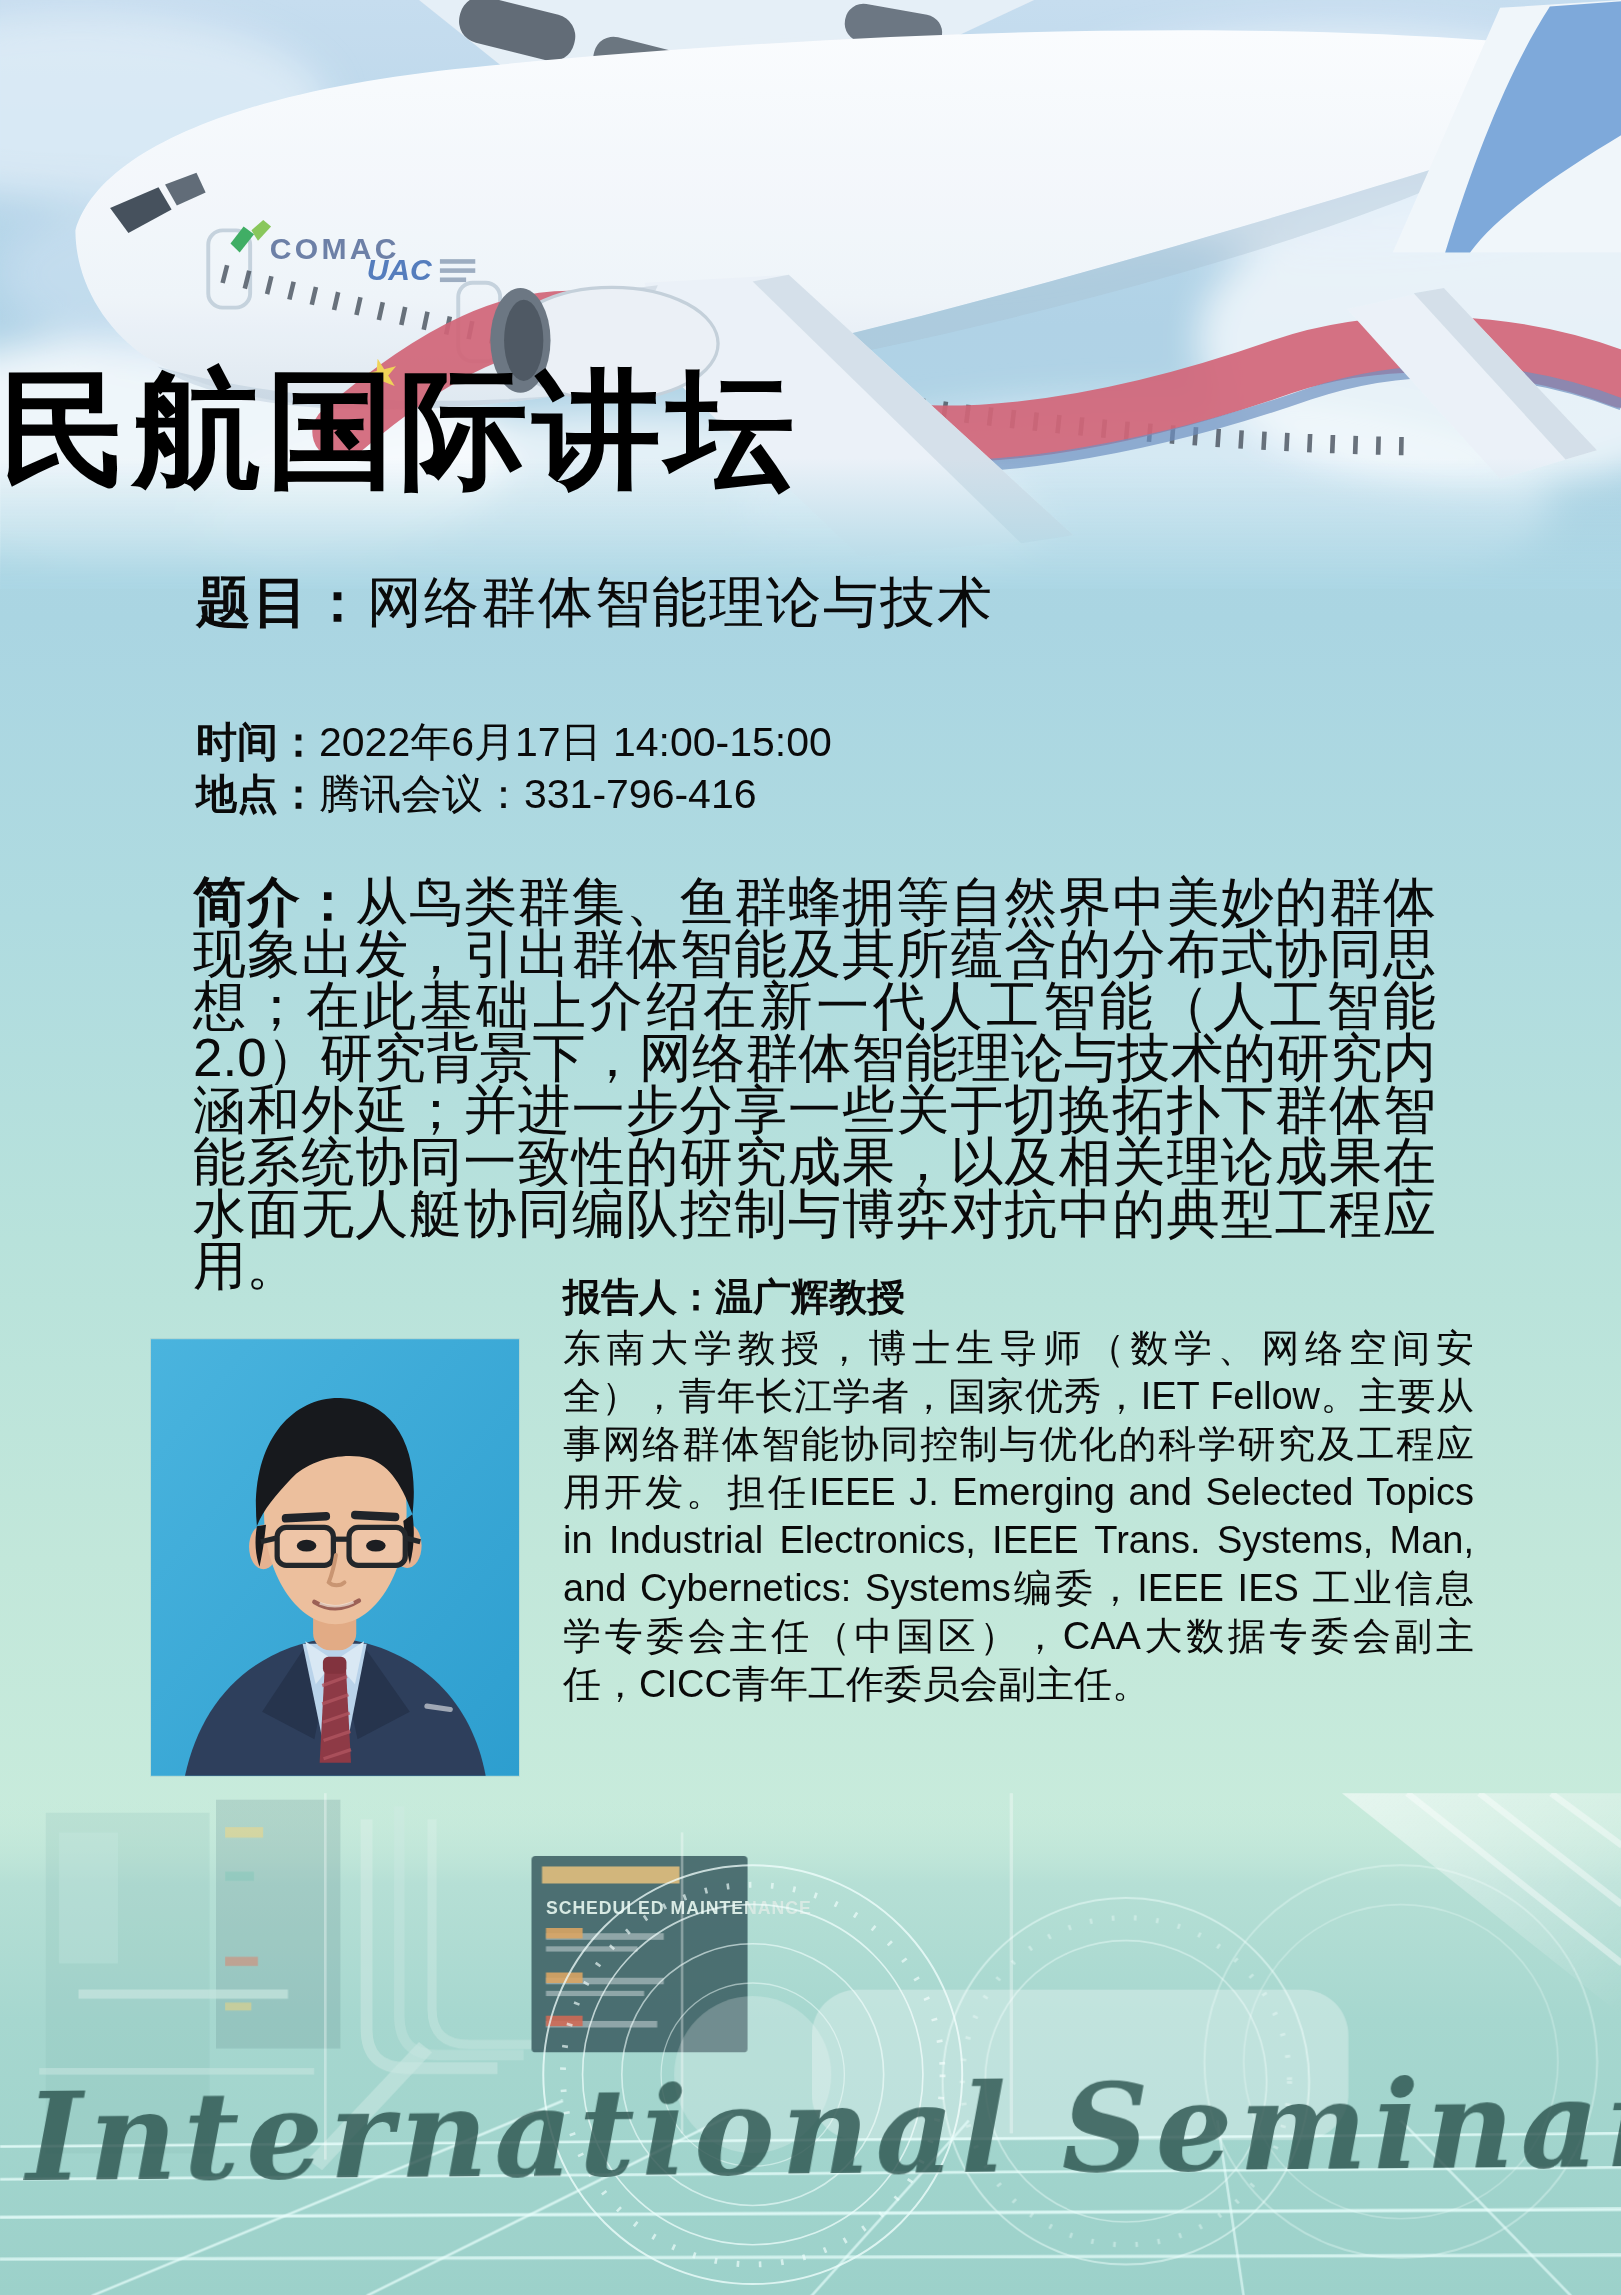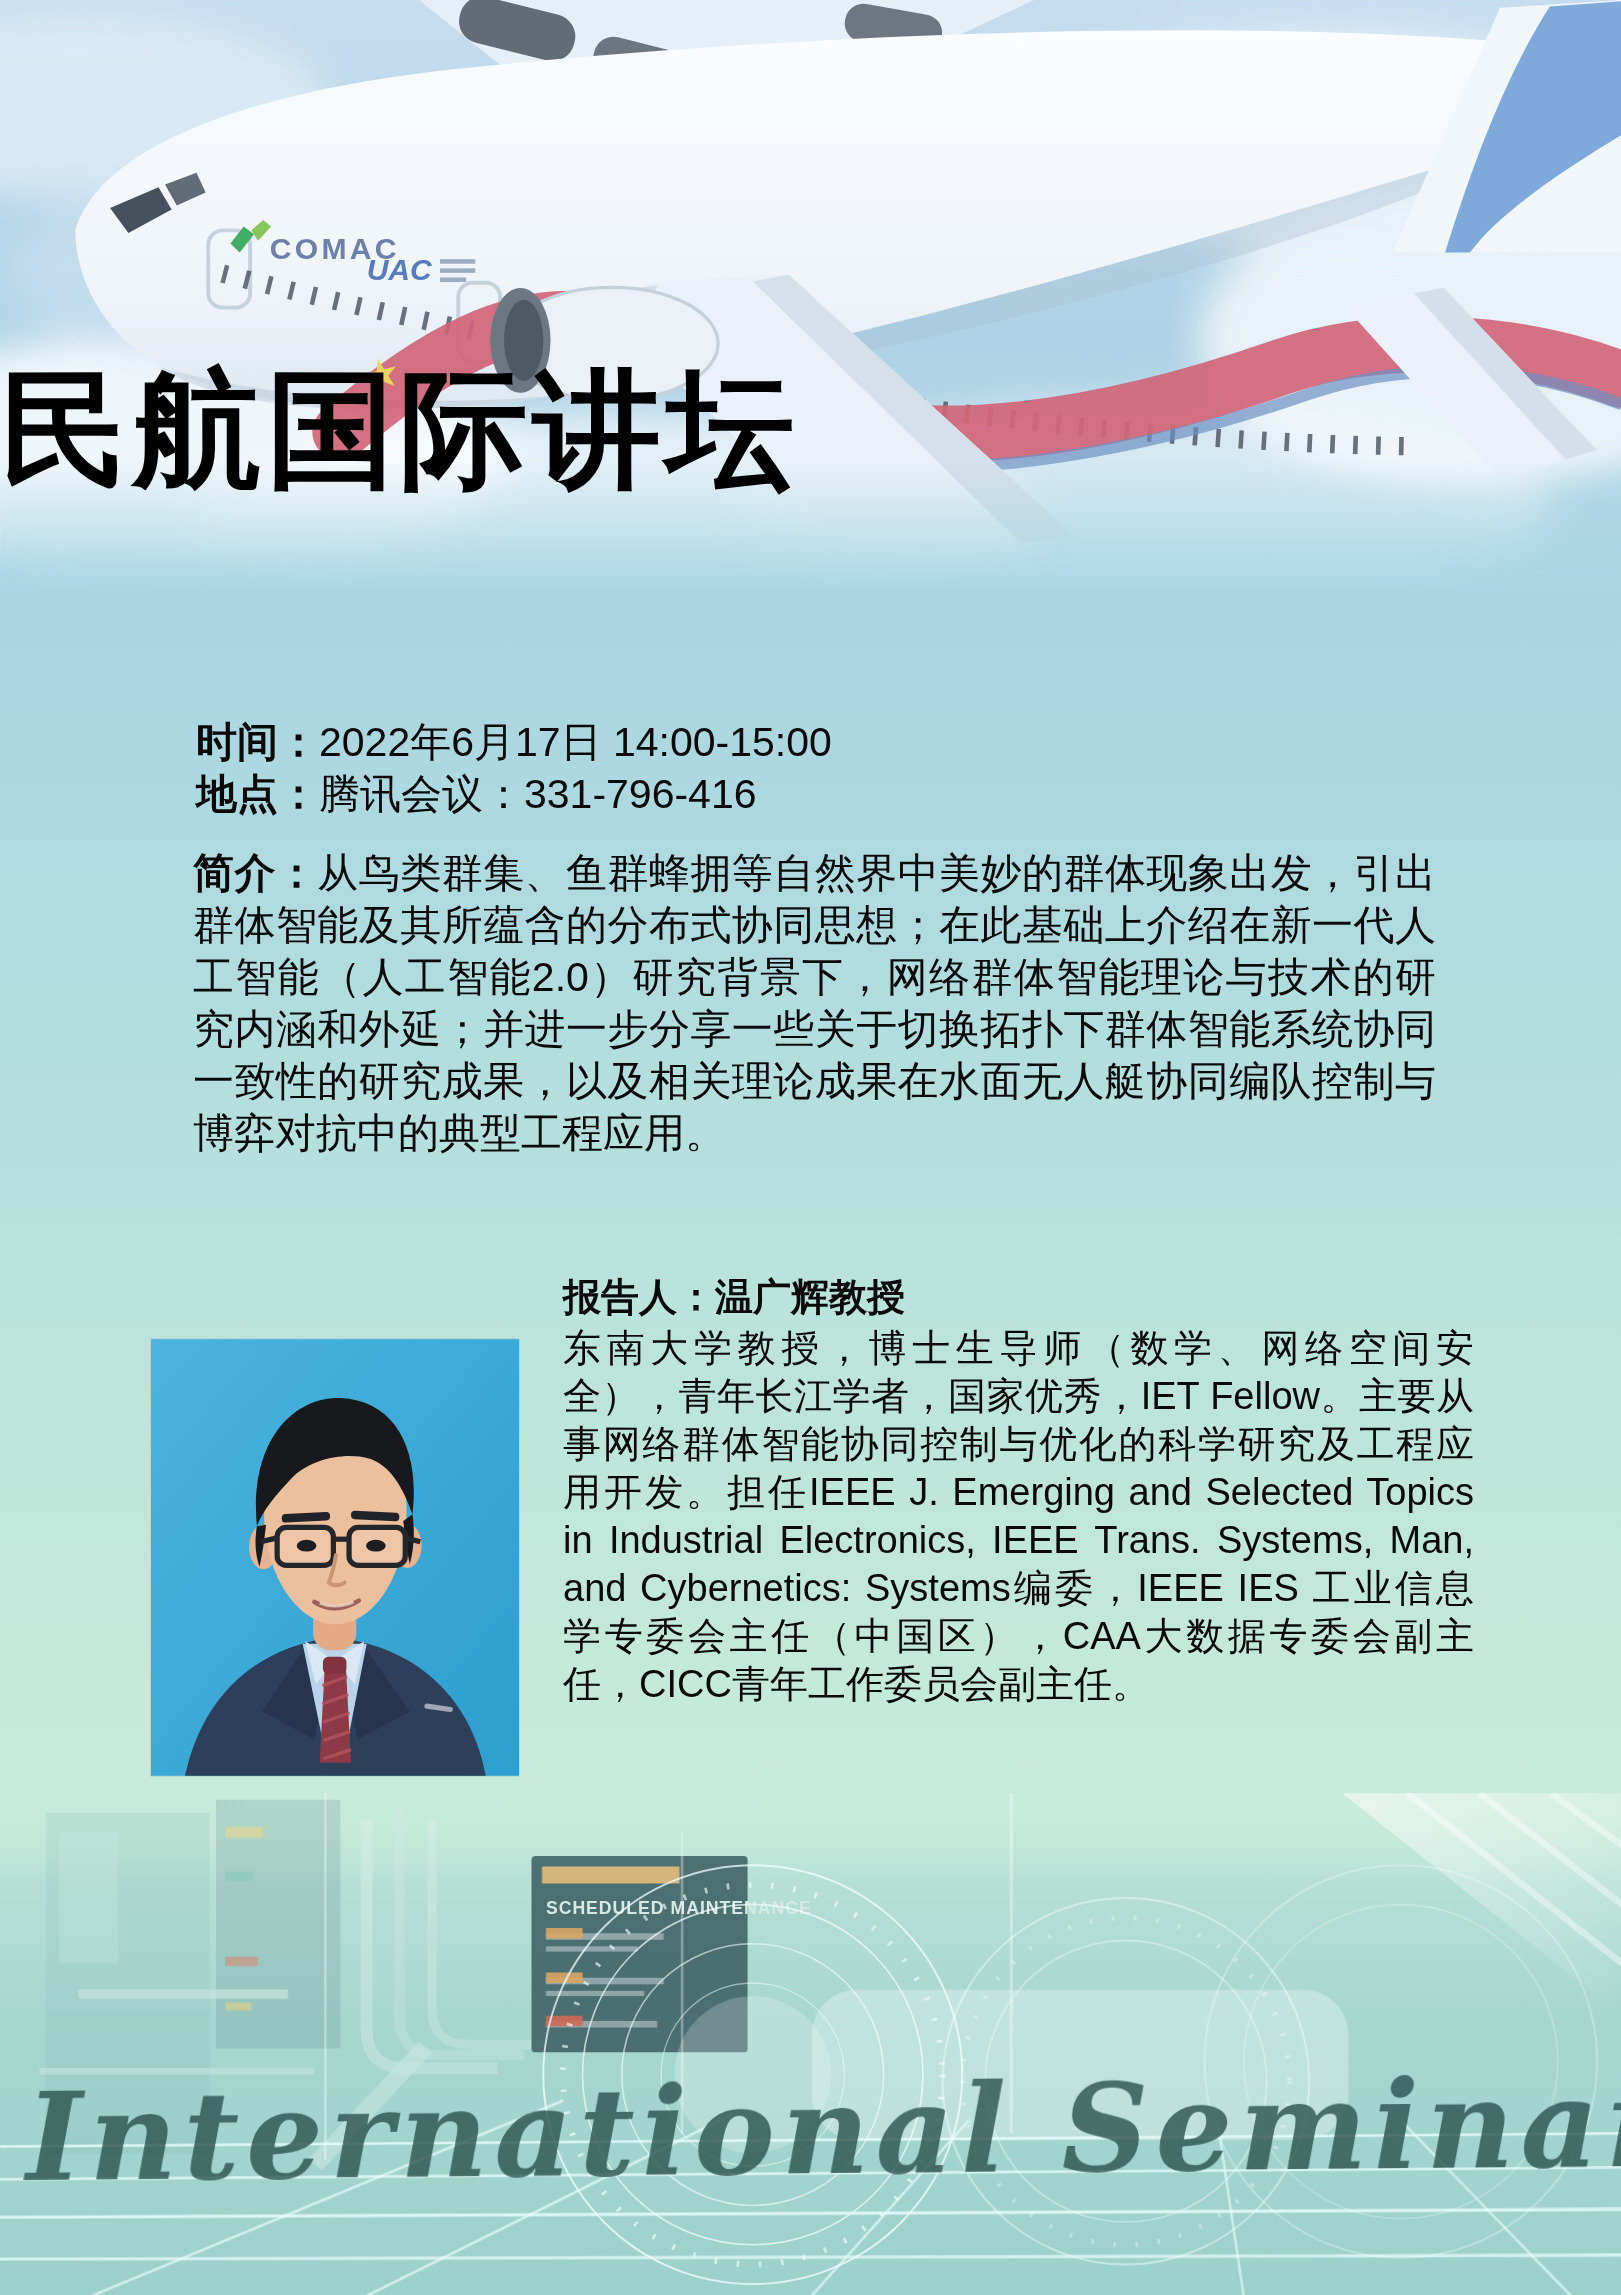--- a/index.html
+++ b/index.html
@@ -30,22 +30,22 @@
   }
   .topic-line .lbl{font-weight:700;}
   
   .schedule{
     position:absolute;left:196px;top:716px;width:1243px;
     font-size:41px;line-height:52px;white-space:nowrap;
   }
   .schedule .lbl{font-weight:700;}
   
   .intro{
-    position:absolute;left:193px;top:847px;width:1243px;
-    font-size:41px;line-height:52px;
+    position:absolute;left:193px;top:876px;width:1243px;
+    font-size:53px;line-height:52px;
     text-align:justify;text-justify:inter-ideograph;
   }
   .intro .lbl{font-weight:700;}
   
   .speaker-name{
     position:absolute;left:563px;top:1272px;
     font-size:38px;font-weight:700;white-space:nowrap;text-align:right;
   }
   .speaker-bio{
     position:absolute;left:563px;top:1324px;width:911px;
@@ -168,20 +168,23 @@
 
     <polygon points="2058,472 2206,440 2440,688 2292,732" fill="#eef3f8"></polygon>
     <polygon points="2206,440 2440,688 2392,702 2160,448" fill="#ccd8e2" opacity="0.8"></polygon>
 
     <rect x="0" y="0" width="2478" height="900" fill="#dcebf5" opacity="0.14"></rect>
     <rect x="0" y="700" width="2478" height="200" fill="url(#fadeOut)"></rect>
   </svg>
 
   <div class="poster-title">民航国际讲坛</div>
 
+  <div class="topic-line">
+    <span class="lbl">题目</span><span class="lbl">：</span><span>网络群体智能理论与技术</span>
+  </div>
 
   <div class="schedule">
     <div>
       <span class="lbl">时间：</span><span>2022年6月17日 14:00-15:00</span>
     </div>
     <div>
       <span class="lbl">地点：</span><span>腾讯会议：331-796-416</span>
     </div>
   </div>
 

